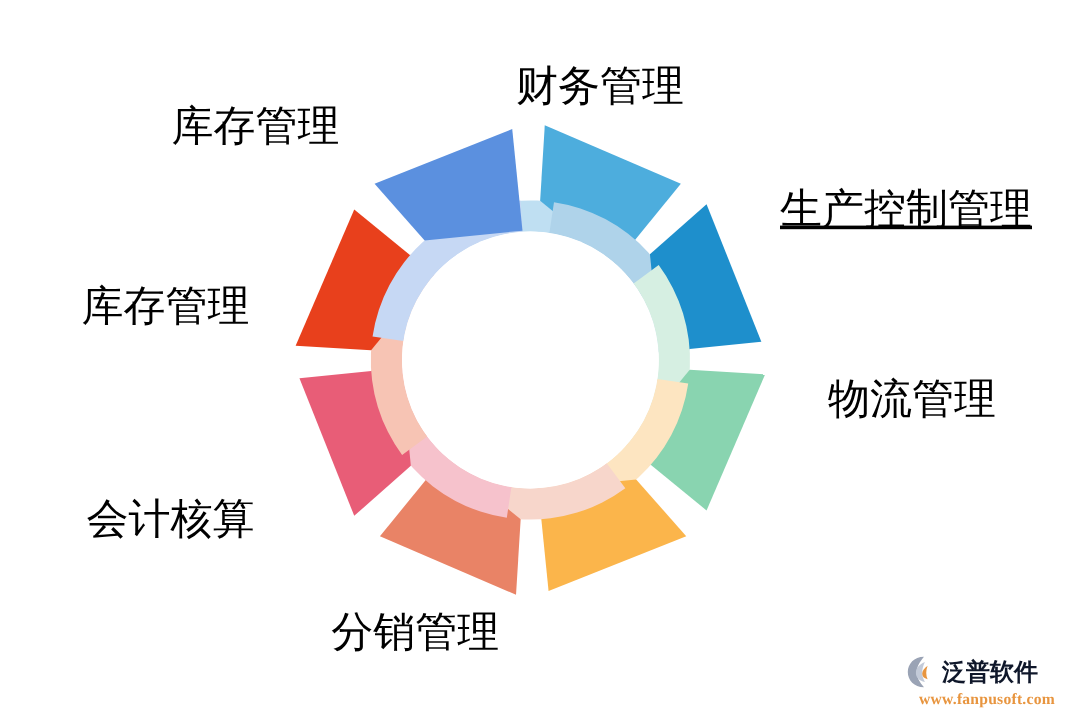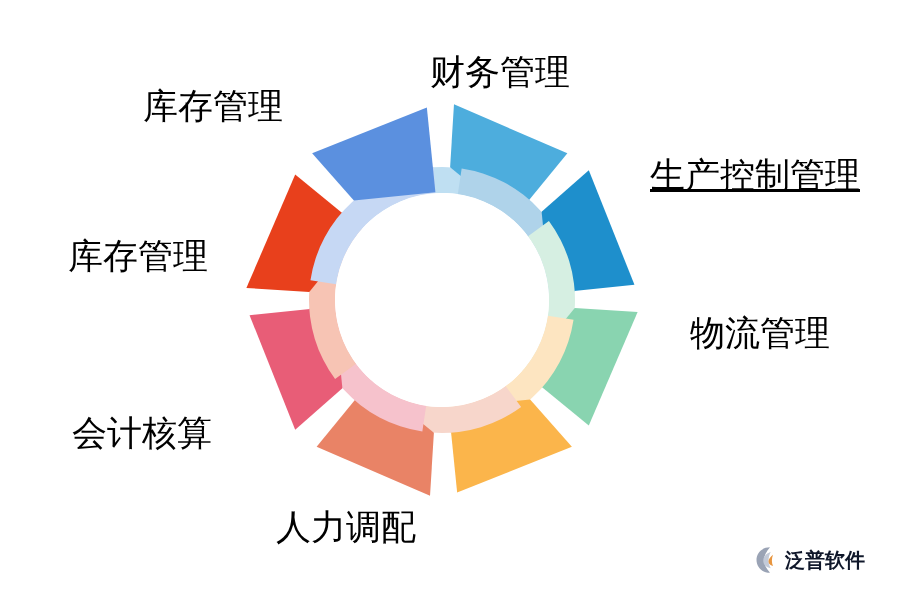--- a/index.html
+++ b/index.html
@@ -167,32 +167,33 @@
       <circle cx="442" cy="300" r="107" fill="#ffffff"></circle>
     </svg>
 
   <div class="seg-label lbl-finance">财务管理</div>
 
   <div class="seg-label lbl-production">生产控制管理</div>
 
   <div class="seg-label lbl-logistics">物流管理</div>
 
 
-  <div class="seg-label lbl-purchase">人力调配</div>
+  <div class="seg-label lbl-purchase">分销管理</div>
 
   <div class="seg-label lbl-distribution">会计核算</div>
 
   <div class="seg-label lbl-inventory">库存管理</div>
 
   <div class="seg-label lbl-accounting">库存管理</div>
 
   <div id="watermark">
     <div class="wm-row">
       <svg width="30" height="30" viewBox="0 0 40 40">
         <path d="M20 3 C9 3 2 11 2 20 C2 29 9 37 20 37 C15 31 12 26 12 20 C12 14 15 9 20 3 Z" fill="#9aa3b5"></path>
         <path d="M21 9 C14 12 11 16 11 21 C11 26 15 30 21 31 C19 27 18 24 18 21 C18 17 19 13 21 9 Z" fill="#c3cad8"></path>
         <path d="M24 13 C20 16 18 19 18 22 C18 25 20 27 24 28 C22 24 22 18 24 13 Z" fill="#e8953f"></path>
       </svg>
       <span class="wm-name">泛普软件</span>
     </div>
+    <div class="wm-url">www.fanpusoft.com</div>
   </div>
 
 </div>
 
 </body></html>

